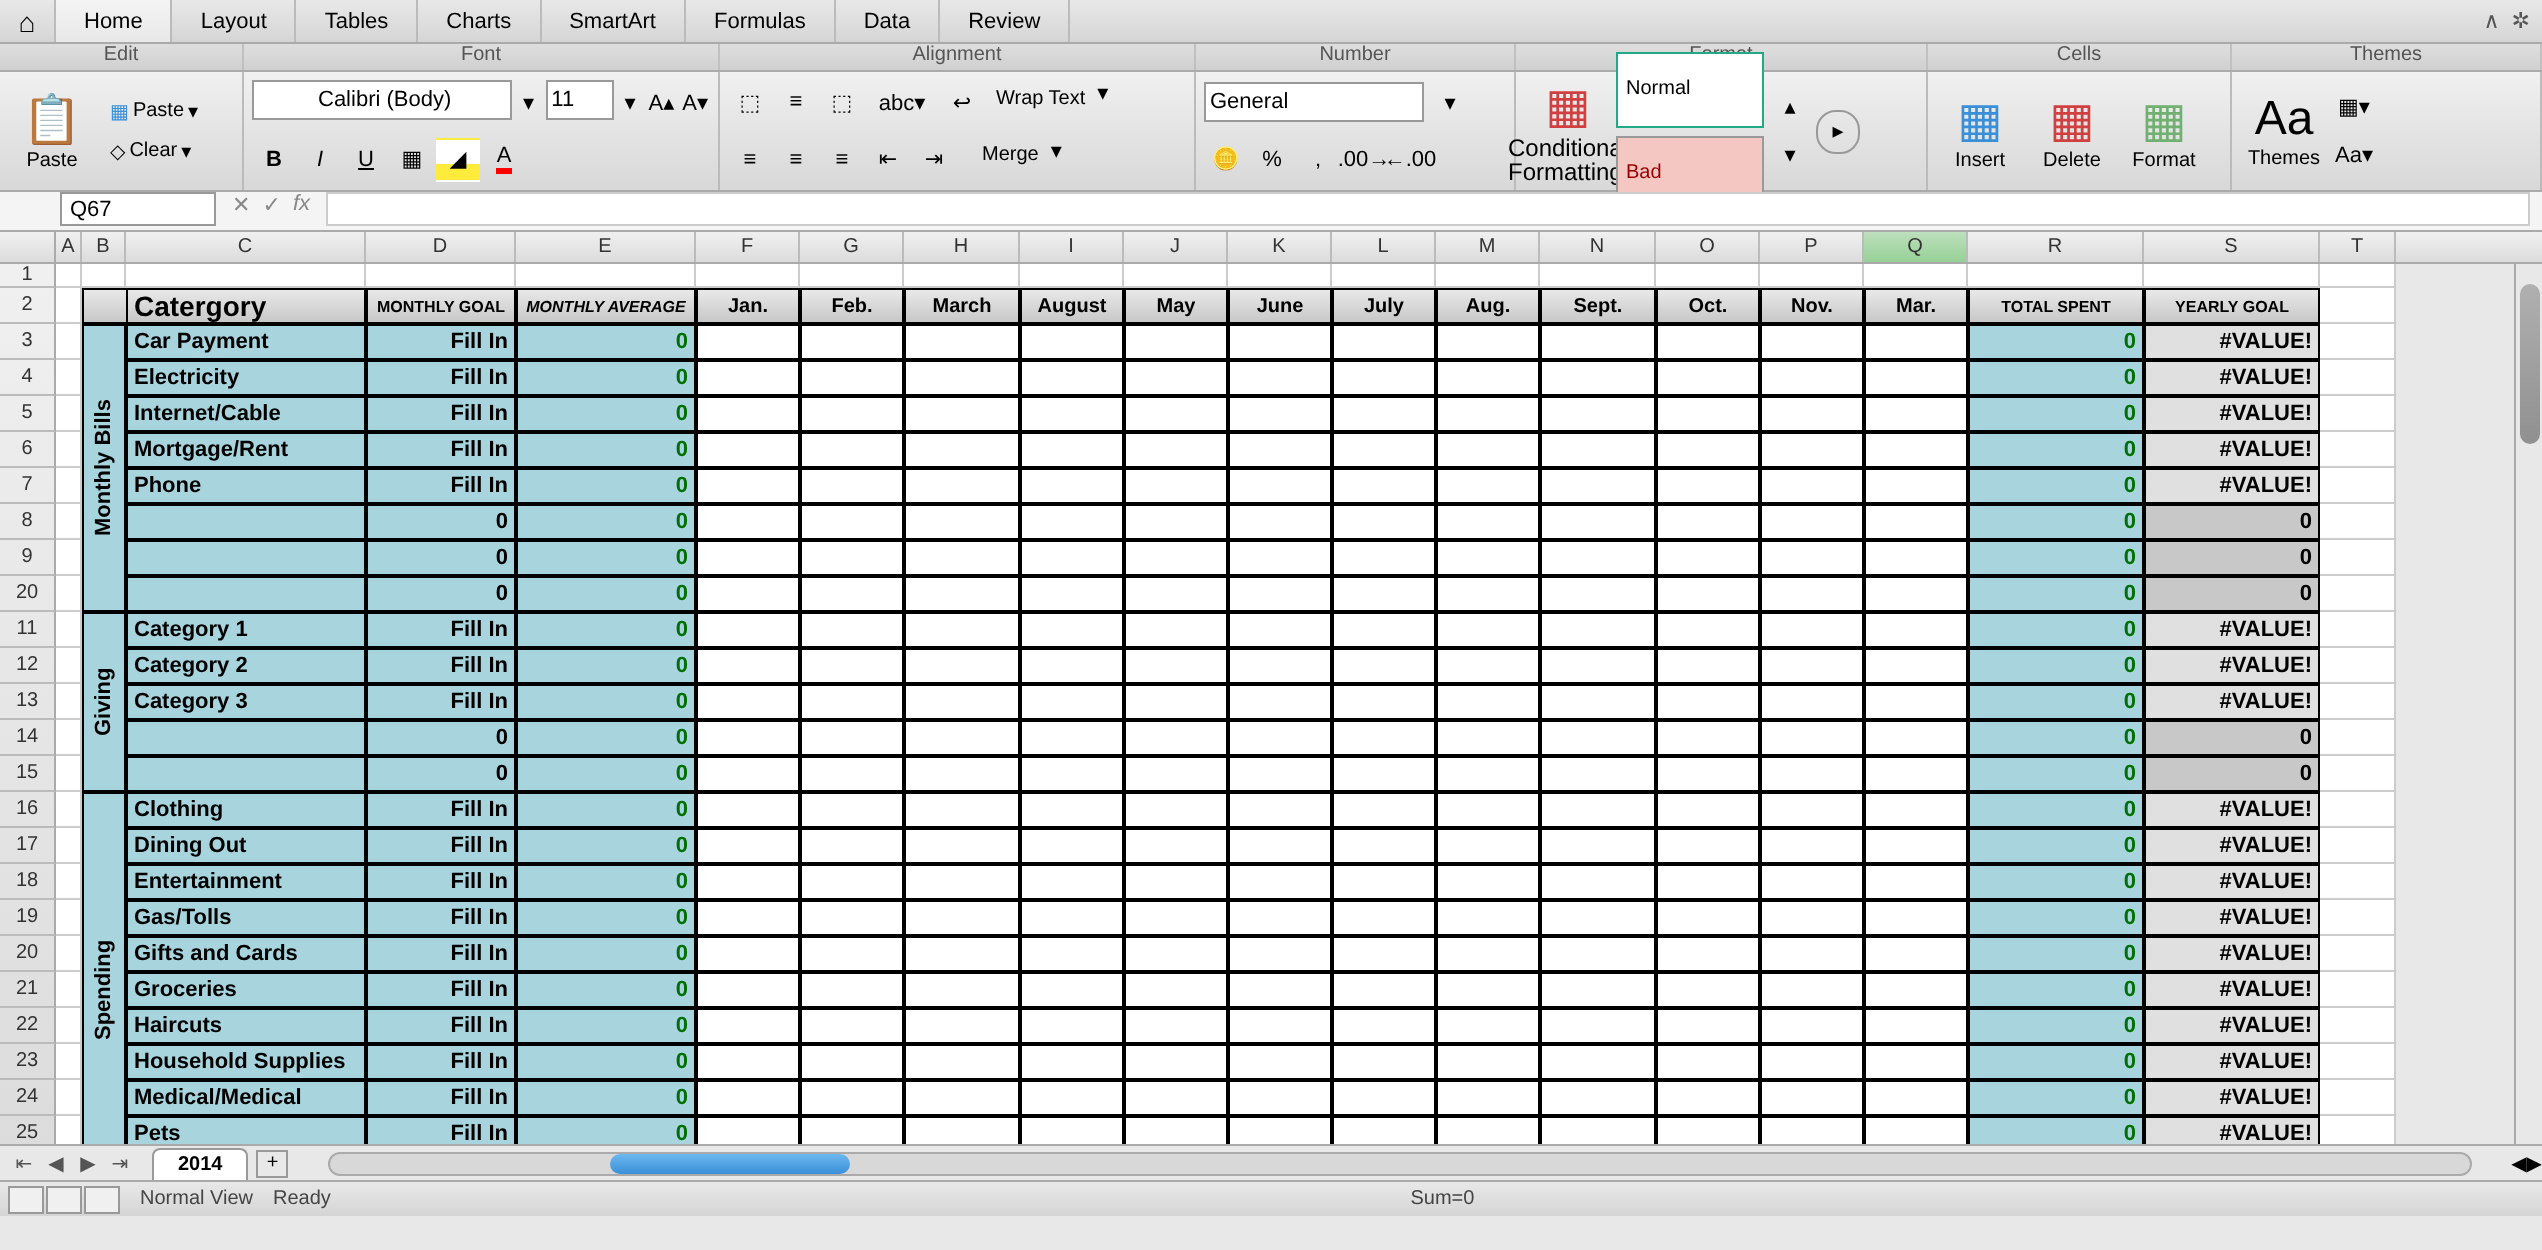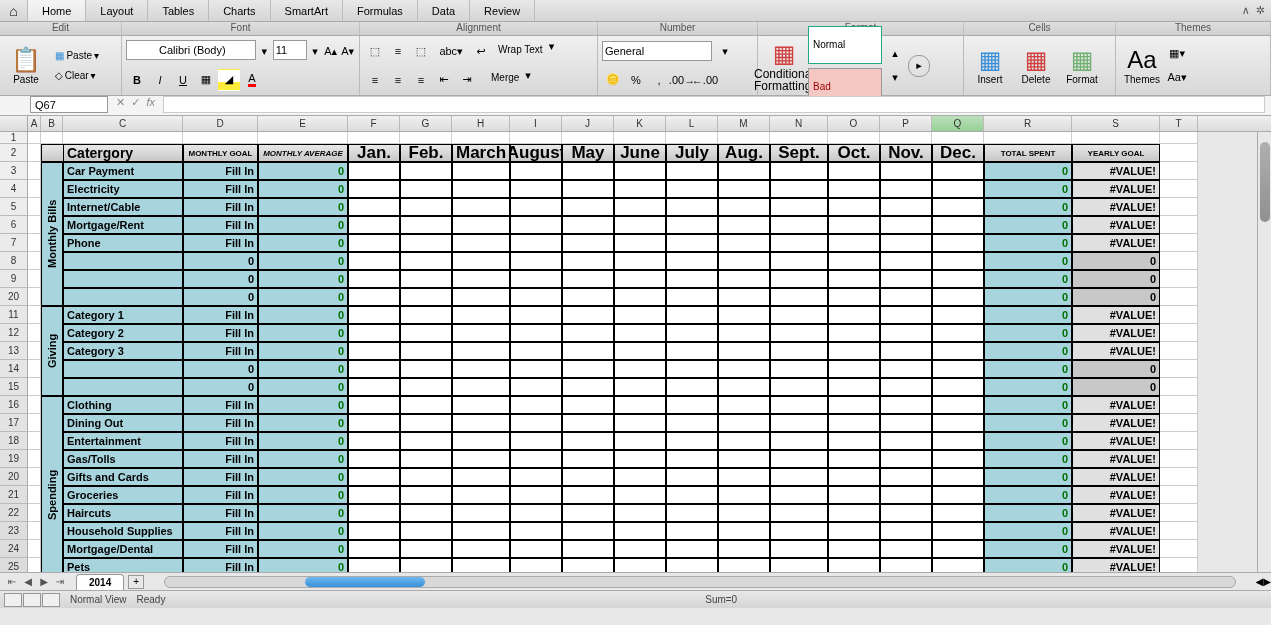--- a/index.html
+++ b/index.html
@@ -43,21 +43,21 @@
 
 
 .grid-wrap { display:flex; height: 440px; overflow:hidden; position:relative; }
 .row-headers { width:28px; background:linear-gradient(#f0f0f0,#dcdcdc); }
 .row-h { height:18px; font-size:10px; color:#333; text-align:center; border-bottom:1px solid #bbb; border-right:1px solid #aaa; display:flex; align-items:center; justify-content:center; }
 .row-h.first { height:12px; }
 .cells { position:relative;border-radius:31px; }
 .cell-row { display:flex; height:18px; }
 .cell-row.first { height:12px; }
 .cell { border-right:1px solid #ccc; border-bottom:1px solid #ccc; background:#fff; font-size:11px; padding:0 3px; display:flex; align-items:center; overflow:hidden; white-space:nowrap; }
-.hdr-cell { background: linear-gradient(#e8e8e8,#c8c8c8); font-weight:bold; border:1px solid #000; justify-content:center; font-size:17px; }
+.hdr-cell { background: linear-gradient(#e8e8e8,#c8c8c8); font-weight:bold; border:1px solid #000; justify-content:center; font-size:10px; }
 .cat-cell { background:#a8d4de; border:1px solid #000; font-weight:bold; }
 .group-cell { background:#a8d4de; border:1px solid #000; font-weight:bold; writing-mode: vertical-rl; transform: rotate(180deg); display:flex; align-items:center; justify-content:center; }
 .num-cell { justify-content:flex-end; color:#007000; }
 .fill-cell { justify-content:flex-end; }
 .total-cell { background:#a8d4de; border:1px solid #000; justify-content:flex-end; color:#007000; font-weight:bold; }
 .value-err { background:#e0e0e0; border:1px solid #000; justify-content:flex-end; font-weight:bold; }
 .data-cell { border:1px solid #000; background:#fff; }
 .scroll-v { position:absolute; right:0; top:0; width:14px; height:100%; background:#e8e8e8; border-left:1px solid #aaa; }
 .scroll-v .thumb { position:absolute; top:10px; left:2px; width:10px; height:80px; background:linear-gradient(#b0b0b0,#909090); border-radius:5px; }
 
@@ -335,21 +335,21 @@
         <div class="cell hdr-cell wM">Feb.</div>
         <div class="cell hdr-cell wM2">March</div>
         <div class="cell hdr-cell wM">August</div>
         <div class="cell hdr-cell wM">May</div>
         <div class="cell hdr-cell wM">June</div>
         <div class="cell hdr-cell wM">July</div>
         <div class="cell hdr-cell wM">Aug.</div>
         <div class="cell hdr-cell wM2">Sept.</div>
         <div class="cell hdr-cell wM">Oct.</div>
         <div class="cell hdr-cell wM">Nov.</div>
-        <div class="cell hdr-cell wM">Dec.</div>
+        <div class="cell hdr-cell wM">Mar.</div>
         <div class="cell hdr-cell wR" style="font-size: 8px;">TOTAL SPENT</div>
         <div class="cell hdr-cell wS" style="font-size: 8px;">YEARLY GOAL</div>
         <div class="cell  wT"></div>
       </div>
       <div class="cell-row">
         <div class="cell  wA"></div>
         <div class="cell group-cell wB" style="height: 144px; margin-bottom: -126px; position: relative; z-index: 1;">Monthly Bills</div>
         <div class="cell cat-cell wC">Car Payment</div>
         <div class="cell cat-cell fill-cell wD">Fill In</div>
         <div class="cell cat-cell num-cell wE">0</div>
@@ -805,21 +805,21 @@
         <div class="cell data-cell wM"></div>
         <div class="cell data-cell wM"></div>
         <div class="cell data-cell wM"></div>
         <div class="cell total-cell wR">0</div>
         <div class="cell value-err wS">#VALUE!</div>
         <div class="cell  wT"></div>
       </div>
       <div class="cell-row">
         <div class="cell  wA"></div>
         <div class="cell wB" style="visibility: hidden;"></div>
-        <div class="cell cat-cell wC">Mortgage/Dental</div>
+        <div class="cell cat-cell wC">Medical/Medical</div>
         <div class="cell cat-cell fill-cell wD">Fill In</div>
         <div class="cell cat-cell num-cell wE">0</div>
         <div class="cell data-cell wM"></div>
         <div class="cell data-cell wM"></div>
         <div class="cell data-cell wM2"></div>
         <div class="cell data-cell wM"></div>
         <div class="cell data-cell wM"></div>
         <div class="cell data-cell wM"></div>
         <div class="cell data-cell wM"></div>
         <div class="cell data-cell wM"></div>

